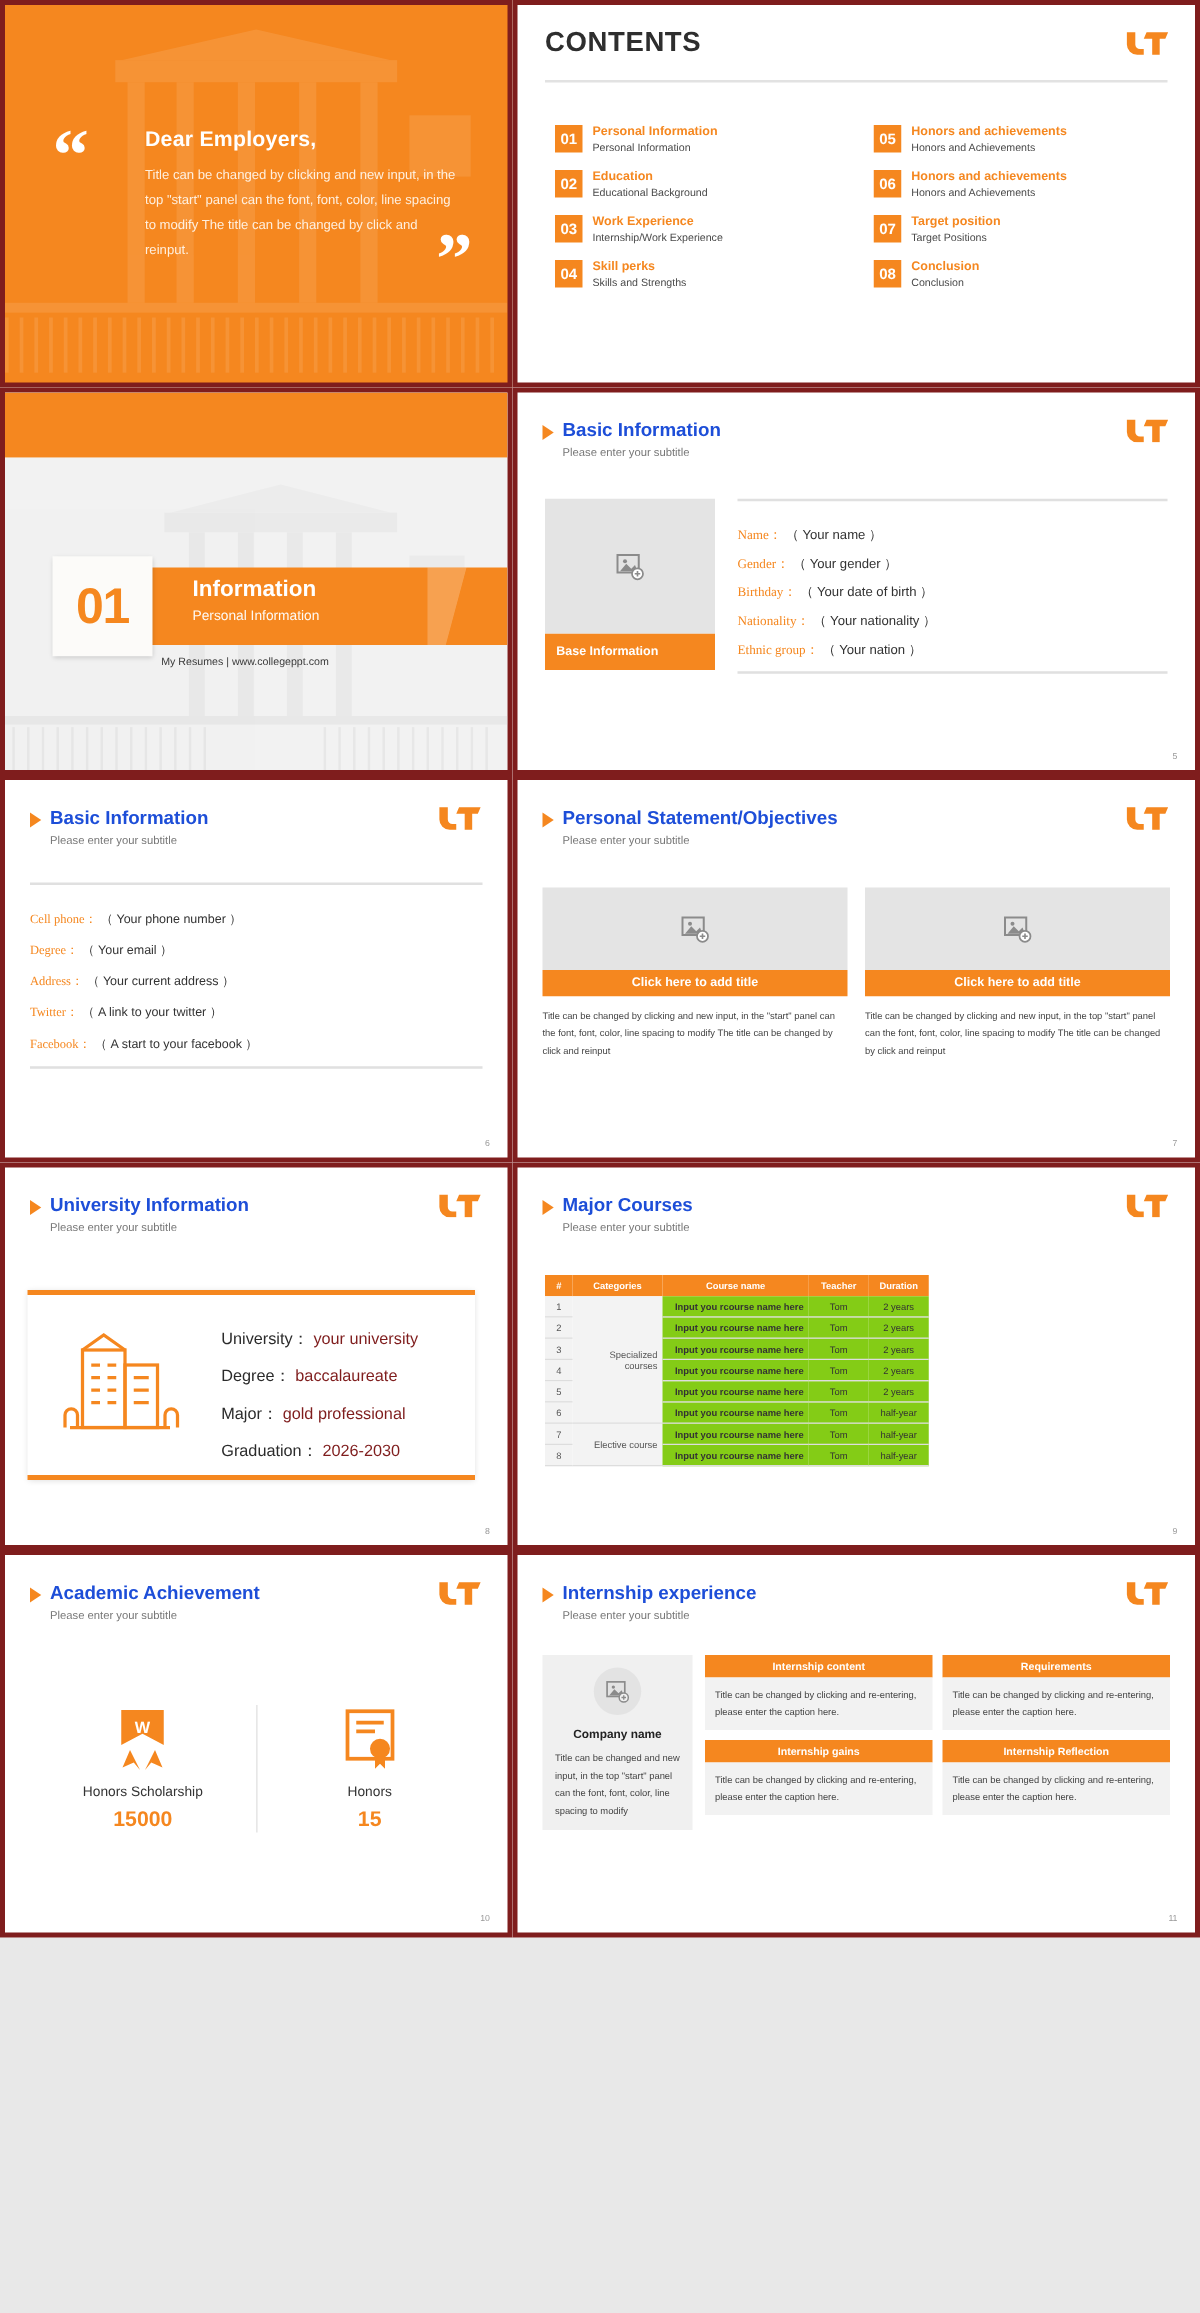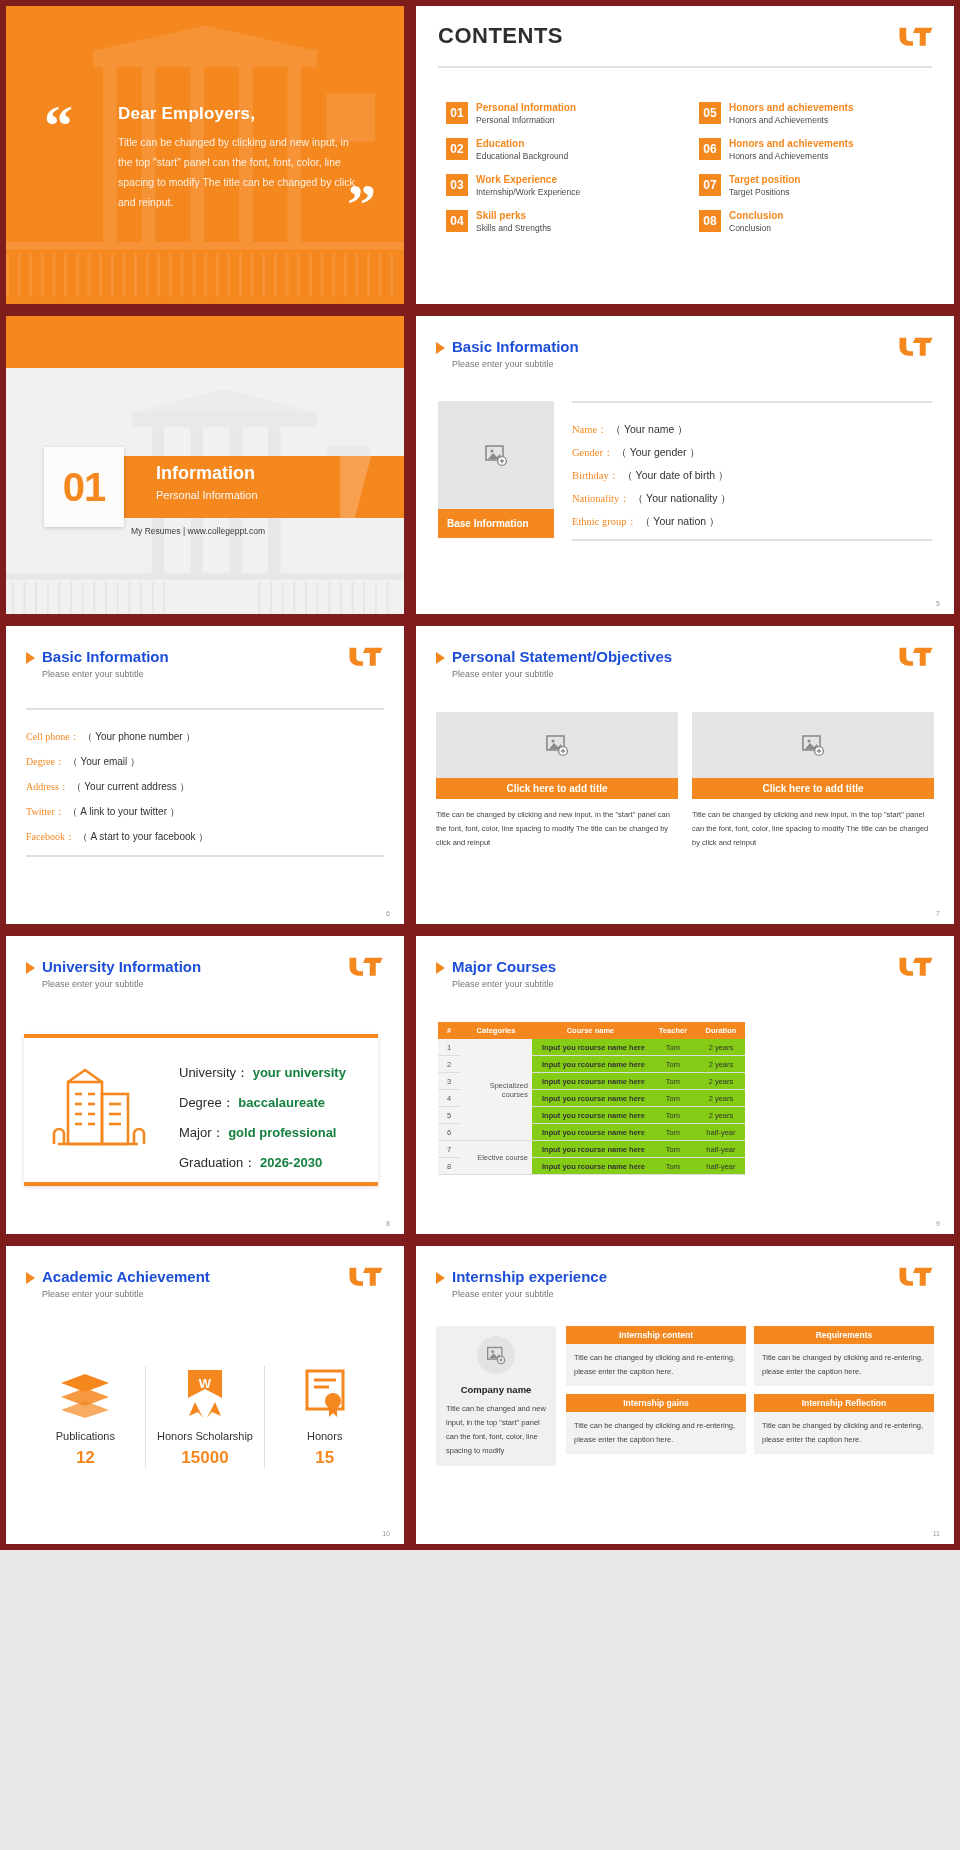--- a/index.html
+++ b/index.html
@@ -4,21 +4,21 @@
 <style>
   * { box-sizing: border-box; margin:0; padding:0; }
   body {
     width: 960px; height: 1850px;
     background: #e8e8e8;
     font-family: "Liberation Sans", sans-serif;
     overflow: hidden;
   }
   .deck { display: grid; grid-template-columns: 410px 550px; grid-auto-rows: 310px; }
   .slide { position: relative; background: #fff; overflow: hidden;
-           border: 6px solid #7f1d1d; }
+           border: 4px solid #7f1d1d; }
   .s-left  { width: 410px; height: 310px; }
   .s-right { width: 550px; height: 310px; }
 
   
   .cover { background:#f5871f; }
   .cover .bldg { position:absolute; inset:0; opacity:.10; }
   .quote-open, .quote-close {
     position:absolute; color:#fff; font-size:58px; line-height:.7;
     font-family:"Liberation Serif", serif; font-weight:bold;
   }
@@ -60,21 +60,21 @@
   .sec-h{ color:#fff; font-size:18px; font-weight:bold;}
   .sec-sub{ color:#fff; font-size:11px; margin-top:5px; opacity:.95;}
   .sec-foot{ position:absolute; left:125px; top:210px; font-size:8.5px; color:#3a3a3a;}
 
   
   .ph { background:#e4e4e4; display:flex; align-items:center; justify-content:center;}
   .ph svg { width:24px; height:24px; }
 
   
   .bi-wrap{ position:absolute; left:22px; top:85px; right:22px; display:flex; gap:18px;}
-  .bi-photo{ width:116px; }
+  .bi-photo{ width:136px; }
   .bi-photo .ph{ height:108px; }
   .bi-cap{ background:#f5871f; color:#fff; font-size:10px; font-weight:bold; padding:8px 9px; line-height:1.3;}
   .bi-list{ flex:1; padding-top:0; }
   .hr-top{ height:2px; background:#e0e0e0; margin-bottom:20px;}
   .hr-bot{ height:2px; background:#e0e0e0; margin-top:10px;}
   .bi-row{ font-size:10.5px; color:#333; margin-bottom:9px; }
   .bi-k{ color:#f5871f;font-family:Liberation Serif, serif; }
 
   
   .ct-wrap{ position:absolute; left:20px; top:82px; right:20px; display:flex; gap:18px;}
@@ -92,21 +92,21 @@
   .st-p{ font-size:7.5px; color:#444; line-height:1.85; margin-top:9px;}
 
   
   .uni-card{ position:absolute; left:18px; top:98px; right:26px; height:152px; background:#fff;
      box-shadow:0 1px 5px rgba(0,0,0,.14);}
   .uni-card:before{ content:""; position:absolute; left:0; right:0; top:0; height:4px; background:#f5871f;}
   .uni-card:after { content:""; position:absolute; left:0; right:0; bottom:0; height:4px; background:#f5871f;}
   .uni-ico{ position:absolute; left:14px; top:30px; }
   .uni-list{ position:absolute; left:155px; top:30px;}
   .uni-row{ font-size:13px; color:#2b2b2b; margin-bottom:12px;}
-  .uni-v{ color:#15803d; font-weight:bold;}
+  .uni-v{ color:#7f1d1d; font-weight:normal;}
 
   
   .tbl{ position:absolute; left:22px; top:86px; right:22px; border-collapse:collapse; font-size:7.5px;}
   .tbl th{ background:#f5871f; color:#fff; font-weight:bold; padding:4px 3px; font-size:7.5px;}
   .tbl td{ border-bottom:1px solid #ddd; padding:3.5px 4px; color:#333; background:#84cc16;}
   .tbl td.idx{ text-align:center; background:#f3f3f3; width:22px; color:#555;}
   .tbl td.cat{ text-align:right; background:#f3f3f3; width:72px; color:#555;}
   .tbl td.cn{ font-weight:bold; font-size:7.5px; padding-left:10px;}
   .tbl td.tc{ text-align:center; width:48px;}
   .tbl td.du{ text-align:center; width:48px;}
@@ -548,33 +548,20 @@
         <div class="hdr-sub">Please enter your subtitle</div>
       </div>
     </div>
     <svg class="ut-logo" viewBox="0 0 48 26">
       <path d="M2 2 h9 v13 a5 5 0 0 0 5 5 h4 v6 h-7 a11 11 0 0 1 -11 -11 z" fill="#f5871f"></path>
       <path d="M23 2 h23 l-3 7 h-6 v17 h-8 v-17 h-9 z" fill="#f5871f"></path>
     </svg>
     <div class="ach">
       <div class="ach-col">
         <div class="ach-ico">
-          <svg width="52" height="46" viewBox="0 0 52 46">
-            <g fill="#f5871f">
-              <polygon points="26,2 50,11 26,20 2,11"></polygon>
-              <polygon points="26,16 50,25 26,34 2,25" opacity=".85"></polygon>
-              <polygon points="26,29 50,38 26,46 2,38" opacity=".7"></polygon>
-            </g>
-          </svg>
-        </div>
-        <div class="ach-lbl">Publications</div>
-        <div class="ach-val">12</div>
-      </div>
-      <div class="ach-col">
-        <div class="ach-ico">
           <svg width="46" height="50" viewBox="0 0 46 50">
             <g fill="#f5871f">
               <path d="M6 2 h34 v28 l-17 -9 l-17 9 z"></path>
               <path d="M13 34 l-6 14 l9 -4 l5 6 z"></path>
               <path d="M33 34 l6 14 l-9 -4 l-5 6 z"></path>
             </g>
             <text x="23" y="20" font-size="13" font-weight="bold" fill="#fff" text-anchor="middle" font-family="Liberation Sans, sans-serif">W</text>
           </svg>
         </div>
         <div class="ach-lbl">Honors Scholarship</div>

